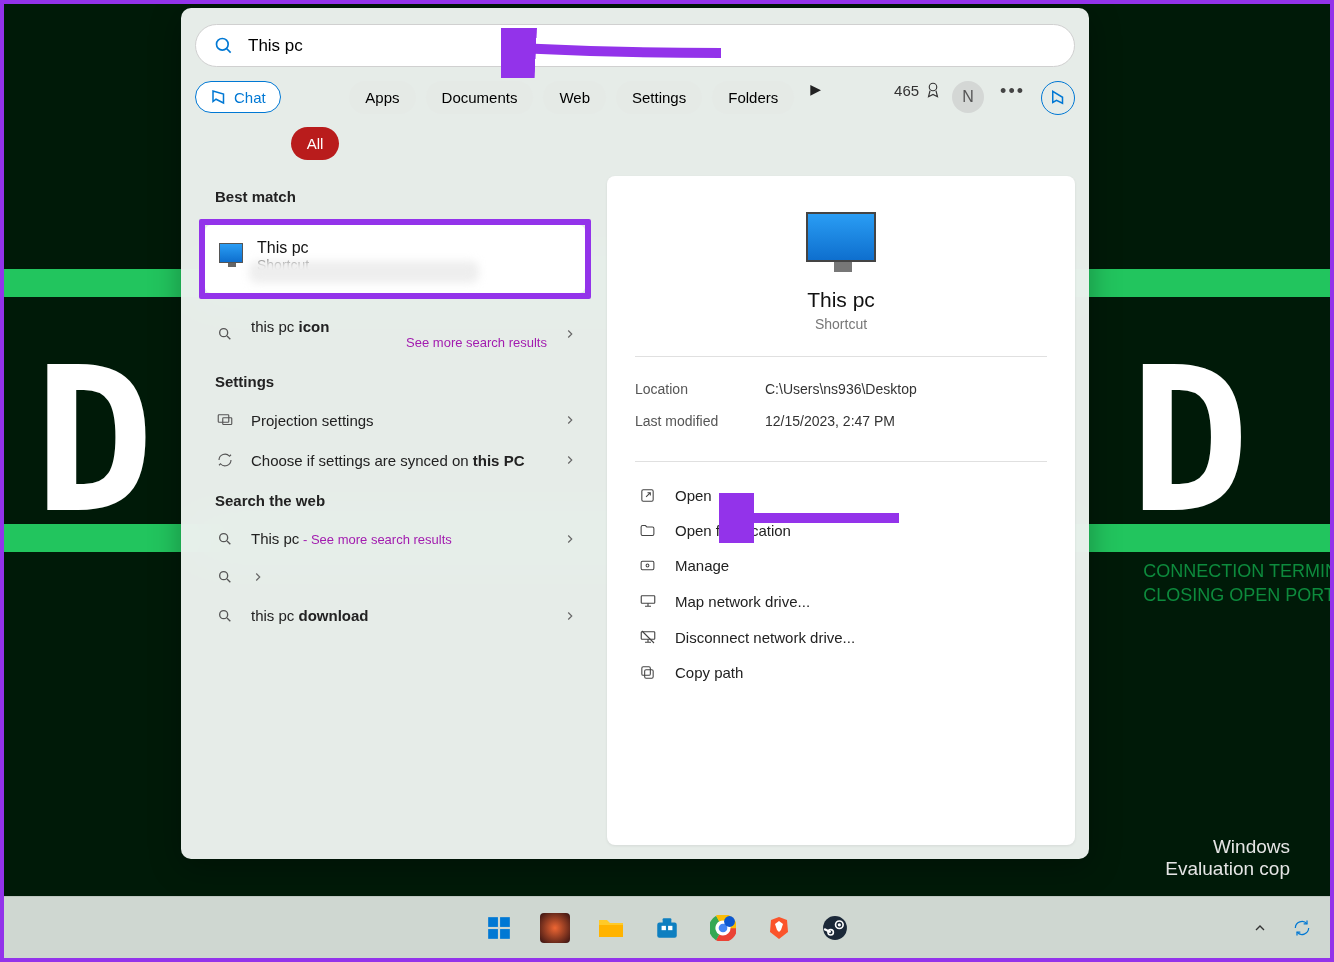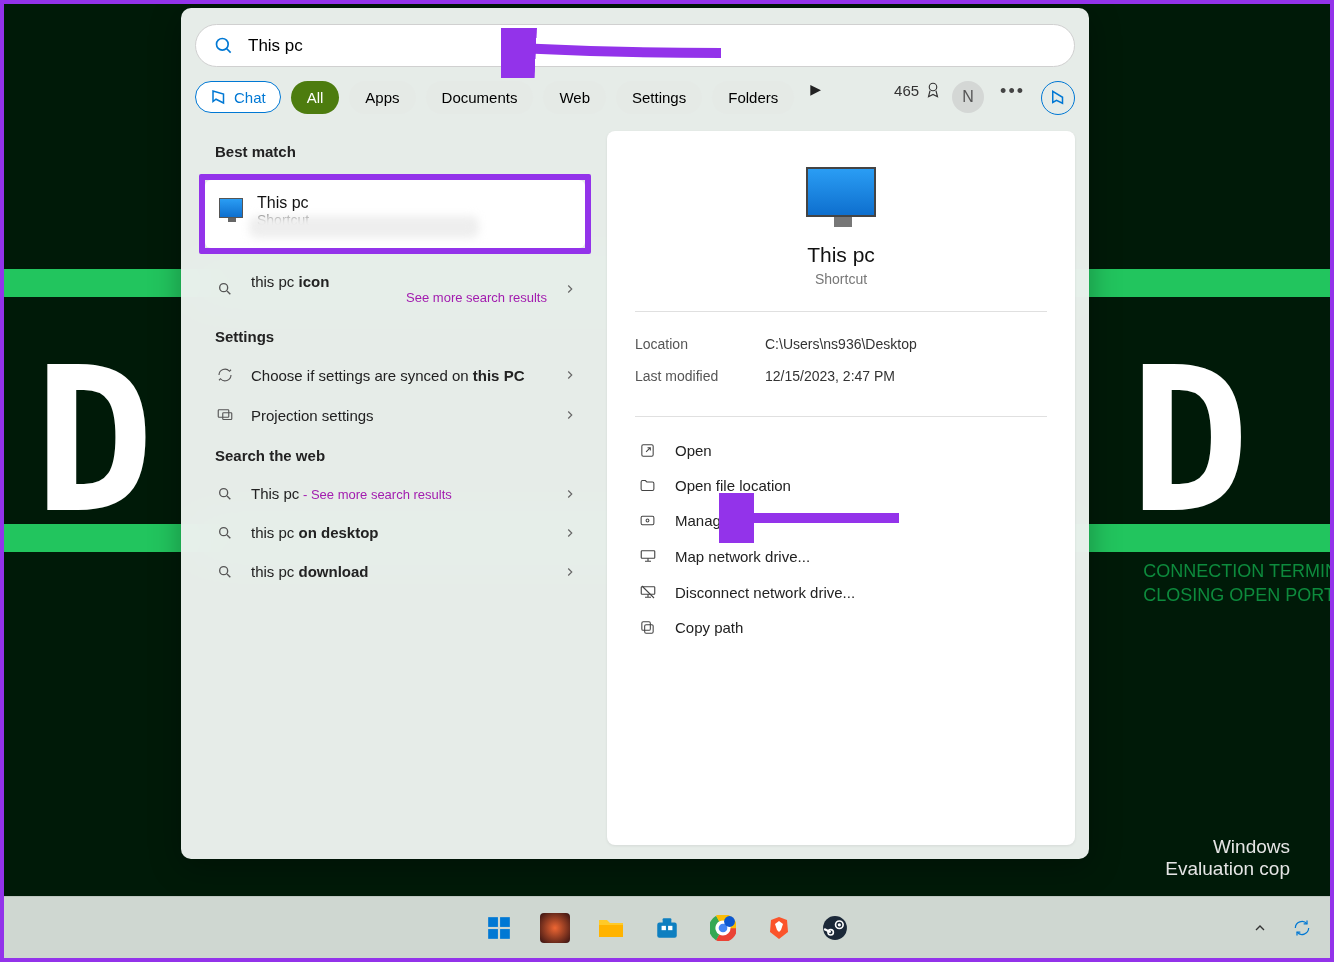--- a/index.html
+++ b/index.html
@@ -15,21 +15,21 @@
   background: rgba(239,245,241,0.96); border-radius: 10px;
   backdrop-filter: blur(30px); box-shadow: 0 8px 32px rgba(0,0,0,0.3);
   display: flex; flex-direction: column;
 }
 .search-bar { margin: 16px 14px 0; height: 43px; background:#fff; border-radius: 22px; display:flex; align-items:center; padding: 0 18px; border:1px solid #d0d0d0; }
 .search-bar svg { flex-shrink:0; }
 .search-input { border:none; outline:none; font-size:17px; margin-left:14px; flex:1; background:transparent; }
 .filter-row { display:flex; align-items:flex-start; padding: 14px 14px 12px; gap:10px; }
 .filter-pill { padding: 8px 16px; border-radius: 18px; font-size:15px; cursor:pointer; background:#e5eae6; }
 .filter-pill.chat { background:#fff; border:1.5px solid #0078d4; color:#0078d4; display:flex; align-items:center; gap:6px; padding:6px 14px; }
-.filter-pill.all { background:#4d7c0f; color:#fff; }
+.filter-pill.all { background:#b91c1c; color:#fff;margin-top:46px; }
 .filter-spacer { flex:1; }
 .points { font-size:15px; color:#333; display:flex; align-items:center; gap:5px; }
 .avatar { width:32px; height:32px; background:#d4d7d5; border-radius:50%; display:flex; align-items:center; justify-content:center; font-size:16px; color:#555; }
 .more-dots { font-size:18px; color:#444; padding:0 6px; letter-spacing:2px; }
 .bing-btn { width:34px; height:34px; border:1.5px solid #0078d4; border-radius:50%; display:flex; align-items:center; justify-content:center; }
 .play-icon { font-size:14px; color:#222; padding:0 6px; }
 .panel-body { display:flex; flex:1; overflow:hidden; }
 .left-col { width: 422px; padding: 4px 12px 0 20px; }
 .right-col { flex:1; margin: 4px 14px 14px 4px; background:#fff; border-radius:8px; padding: 24px 28px; box-shadow: 0 1px 3px rgba(0,0,0,0.08); display:flex; flex-direction:column; }
 .section-title { font-size:15px; font-weight:600; color:#222; padding: 12px 14px 10px; }
@@ -151,38 +151,38 @@
             <polyline points="9 6 15 12 9 18"></polyline>
           </svg>
       </div>
 
       <div class="section-title">Settings</div>
 
 
       <div class="result-row">
         <div class="icon">
             <svg width="18" height="18" viewBox="0 0 24 24" fill="none" stroke="#555" stroke-width="1.5">
+              <rect x="3" y="5" width="14" height="10" rx="1"></rect>
+              <rect x="9" y="9" width="12" height="9" rx="1"></rect>
+            </svg>
+          </div>
+        <div class="result-text"><span>Projection settings</span></div>
+        <svg class="chev" viewBox="0 0 24 24" width="14" height="14" fill="none" stroke="#666" stroke-width="2">
+            <polyline points="9 6 15 12 9 18"></polyline>
+          </svg>
+      </div>
+
+      <div class="result-row">
+        <div class="icon">
+            <svg width="18" height="18" viewBox="0 0 24 24" fill="none" stroke="#555" stroke-width="1.5">
               <path d="M4 12a8 8 0 0 1 14-5l2-2"></path>
               <path d="M20 12a8 8 0 0 1-14 5l-2 2"></path>
             </svg>
           </div>
         <div class="result-text"><span>Choose if settings are synced on </span><span class="bold">this PC</span></div>
-        <svg class="chev" viewBox="0 0 24 24" width="14" height="14" fill="none" stroke="#666" stroke-width="2">
-            <polyline points="9 6 15 12 9 18"></polyline>
-          </svg>
-      </div>
-
-      <div class="result-row">
-        <div class="icon">
-            <svg width="18" height="18" viewBox="0 0 24 24" fill="none" stroke="#555" stroke-width="1.5">
-              <rect x="3" y="5" width="14" height="10" rx="1"></rect>
-              <rect x="9" y="9" width="12" height="9" rx="1"></rect>
-            </svg>
-          </div>
-        <div class="result-text"><span>Projection settings</span></div>
         <svg class="chev" viewBox="0 0 24 24" width="14" height="14" fill="none" stroke="#666" stroke-width="2">
             <polyline points="9 6 15 12 9 18"></polyline>
           </svg>
       </div>
 
       <div class="section-title">Search the web</div>
 
       <div class="result-row">
         <div class="icon">
             <svg width="16" height="16" viewBox="0 0 24 24" fill="none" stroke="#555" stroke-width="2">
@@ -196,21 +196,20 @@
           </svg>
       </div>
 
       <div class="result-row">
         <div class="icon">
             <svg width="16" height="16" viewBox="0 0 24 24" fill="none" stroke="#555" stroke-width="2">
               <circle cx="10" cy="10" r="6"></circle>
               <line x1="20" y1="20" x2="15" y2="15"></line>
             </svg>
           </div>
-        <div class="result-text"><span>this pc </span><span class="bold">on desktop</span></div>
         <svg class="chev" viewBox="0 0 24 24" width="14" height="14" fill="none" stroke="#666" stroke-width="2">
             <polyline points="9 6 15 12 9 18"></polyline>
           </svg>
       </div>
 
       <div class="result-row">
         <div class="icon">
             <svg width="16" height="16" viewBox="0 0 24 24" fill="none" stroke="#555" stroke-width="2">
               <circle cx="10" cy="10" r="6"></circle>
               <line x1="20" y1="20" x2="15" y2="15"></line>

